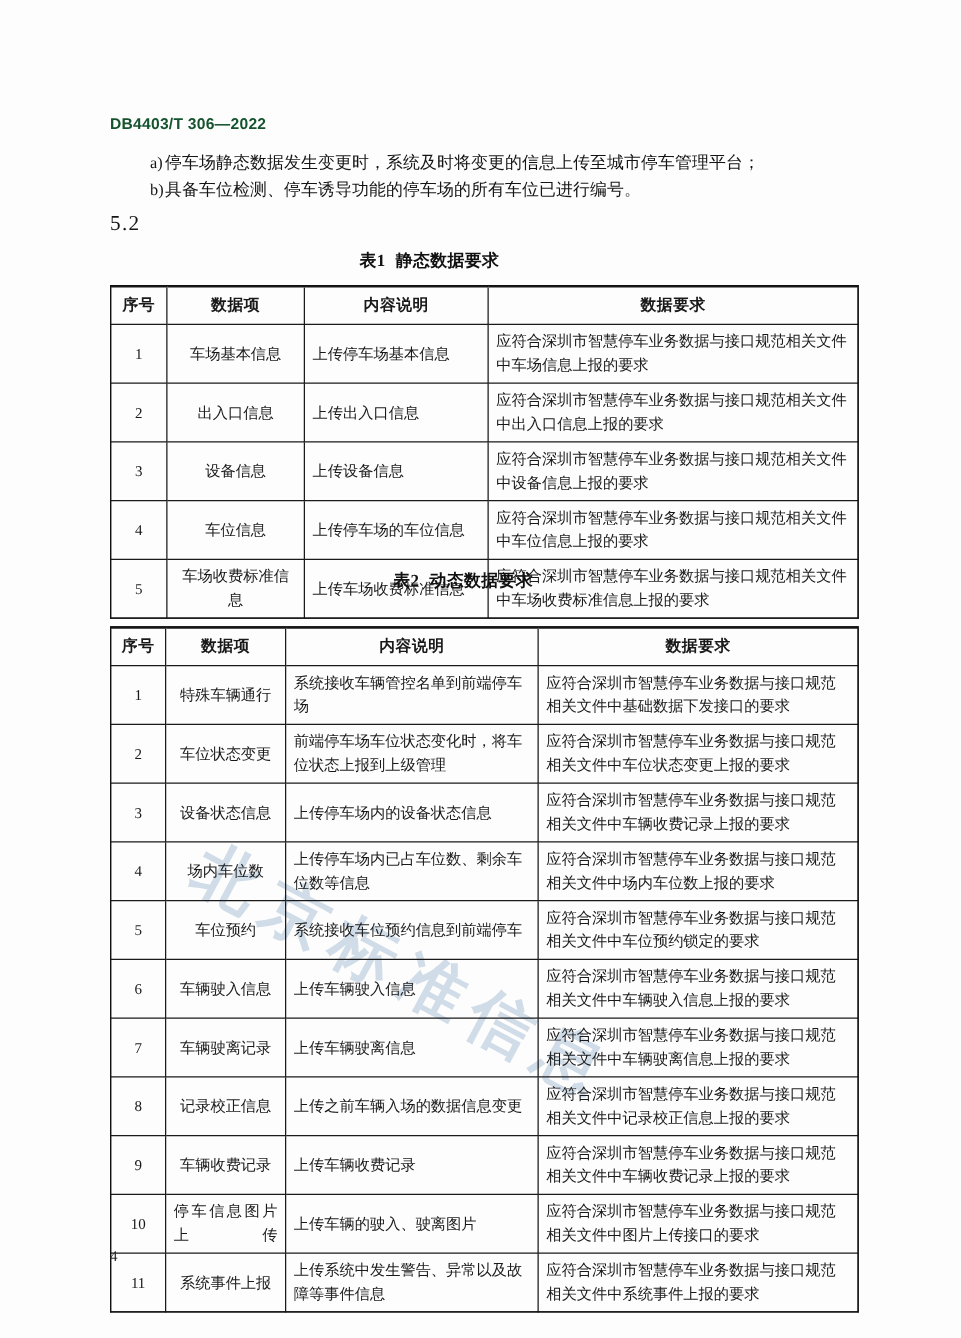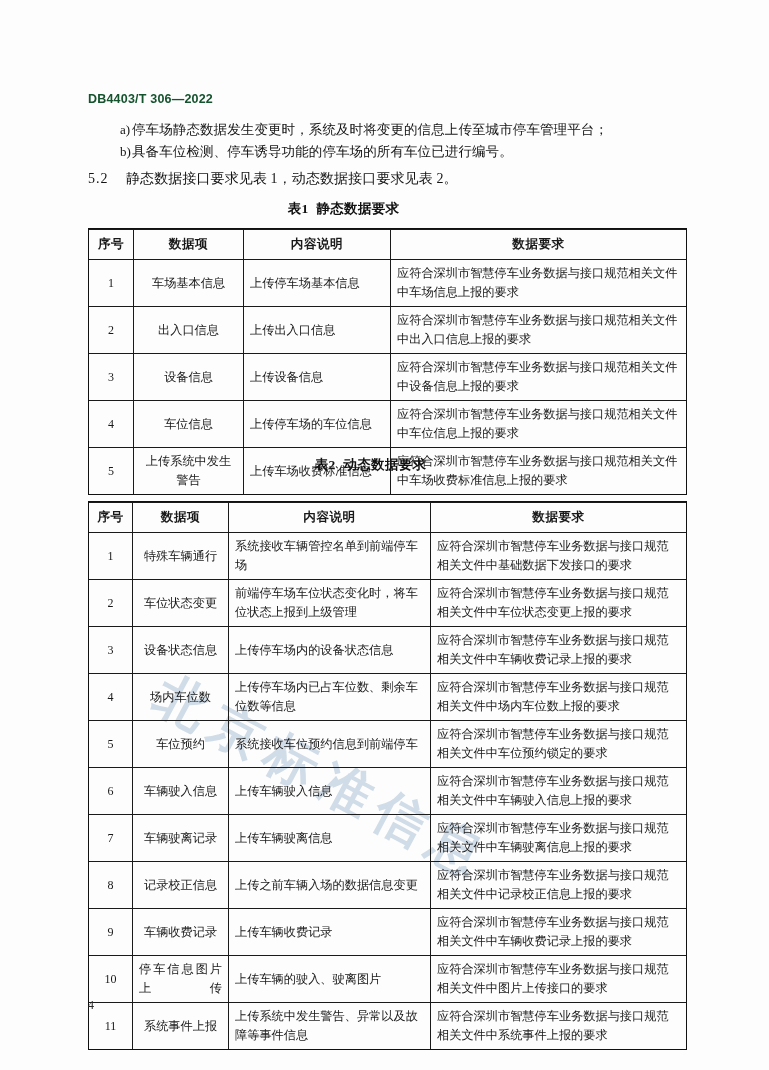--- a/index.html
+++ b/index.html
@@ -90,21 +90,21 @@
   }
   .clause-text {
     flex: 1;
     letter-spacing: 0.1px;
   }
 
   .sub-clause {
     position: absolute;
     left: 88px;
     top: 168px;
-    font-size: 14px;
+    font-size: 17px;
     line-height: 22px;
     color: #141414;
     display: flex;
     align-items: baseline;
   }
   .sub-clause-num {
     min-width: 38px;
     font-family: "Liberation Serif", serif;
     letter-spacing: 1px;
   }
@@ -198,21 +198,20 @@
         <span class="clause-text">停车场静态数据发生变更时，系统及时将变更的信息上传至城市停车管理平台；</span>
       </div>
       <div class="clause-item">
         <span class="clause-marker">b)</span>
         <span class="clause-text">具备车位检测、停车诱导功能的停车场的所有车位已进行编号。</span>
       </div>
     </div>
 
     <div class="sub-clause">
       <span class="sub-clause-num">5.2</span>
-      <span class="sub-clause-text">静态数据接口要求见表 1，动态数据接口要求见表 2。</span>
     </div>
 
     <div class="table-caption" style="top:200px;">
       <span class="cap-num">表1</span><span>静态数据要求</span>
     </div>
 
     <table class="data-table" id="table1" style="left:88px; top:228px; width:598px;">
       <colgroup>
         <col style="width:45px">
           <col style="width:110px">
@@ -247,21 +246,21 @@
             <td class="c-req">应符合深圳市智慧停车业务数据与接口规范相关文件中设备信息上报的要求</td>
           </tr>
           <tr style="height: 41px;">
             <td class="c-num">4</td>
             <td class="c-item">车位信息</td>
             <td class="c-desc">上传停车场的车位信息</td>
             <td class="c-req">应符合深圳市智慧停车业务数据与接口规范相关文件中车位信息上报的要求</td>
           </tr>
           <tr style="height: 41px;">
             <td class="c-num">5</td>
-            <td class="c-item">上传系统中发生警告</td>
+            <td class="c-item">车场收费标准信息</td>
             <td class="c-desc">上传车场收费标准信息</td>
             <td class="c-req">应符合深圳市智慧停车业务数据与接口规范相关文件中车场收费标准信息上报的要求</td>
           </tr>
         </tbody>
     </table>
     <div class="tbl-frame" id="frame1" style="left: 88px; top: 228px; width: 599px; height: 267px;"></div>
 
     <div class="table-caption" style="top:456px;padding-left:27px;">
       <span class="cap-num">表2</span><span>动态数据要求</span>
     </div>

